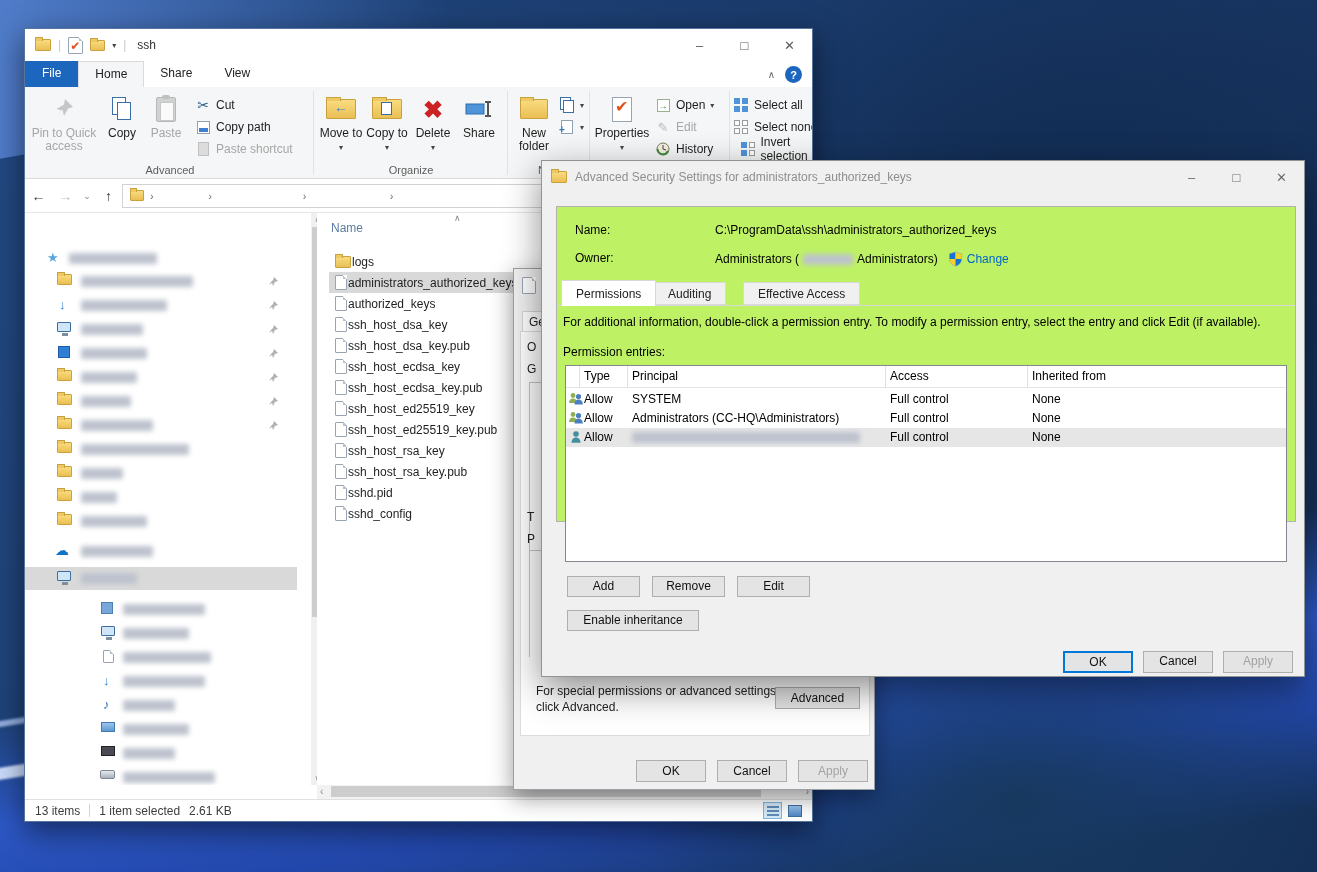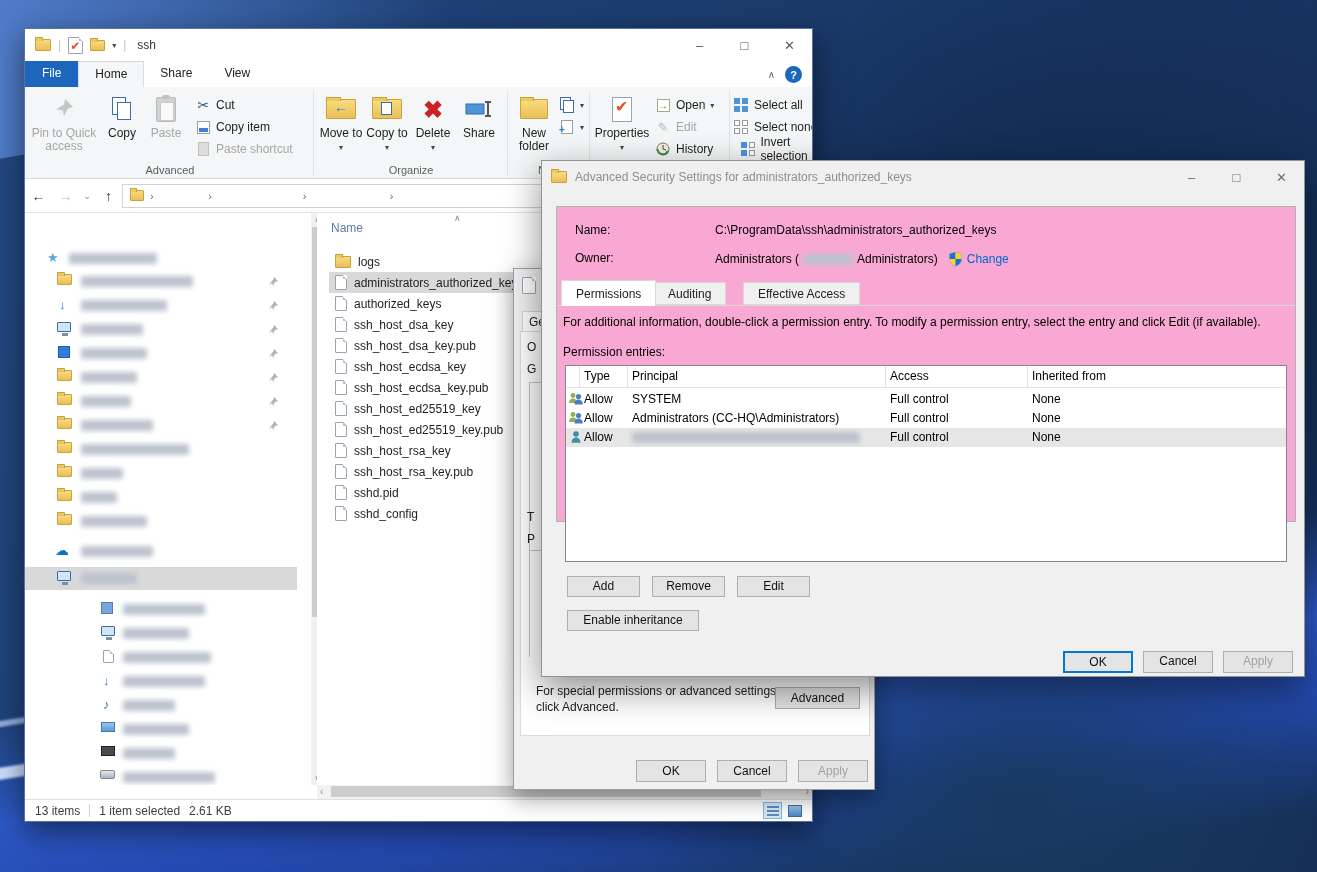--- a/index.html
+++ b/index.html
@@ -96,21 +96,21 @@
   .doc-s { width:11px; height:13px; }
   .blue-glyph { color:#2f7fd6; font-weight:bold; font-size:13px; line-height:13px; }
 
   .sb-scroll { position:absolute; left:286px; top:184px; width:13px; bottom:36px; background:#f0f0f0; }
   .sb-scroll .arr { position:absolute; left:0; right:0; text-align:center; color:#888; font-size:8px; }
   .sb-thumb { position:absolute; left:1px; right:1px; top:14px; height:390px; background:#cdcdcd; }
 
   .ex-files { position:absolute; left:292px; top:184px; right:0; bottom:36px; background:#fff; overflow:hidden; }
   .col-head { position:absolute; left:14px; top:8px; color:#5b7da0; }
   .sort-car { position:absolute; left:137px; top:0; color:#8a8a8a; font-size:9px; }
-  .fl-row { position:absolute; left:12px; height:21px; width:212px; display:flex; align-items:center; gap:7px; padding-left:6px; }
+  .fl-row { position:absolute; left:12px; height:21px; width:212px; display:flex; align-items:center; gap:1px; padding-left:6px; }
   .fl-row.sel { background:#d9d9d9; }
   .fl-fol { width:16px; height:12px; flex:none; }
   .fl-doc { width:12px; height:15px; flex:none; }
 
   .ex-hscroll { position:absolute; left:292px; right:0; bottom:22px; height:14px; background:#f2f2f2; }
   .ex-hscroll .harr { position:absolute; top:1px; color:#888; font-size:10px; }
   .h-thumb { position:absolute; left:14px; top:1px; width:430px; height:11px; background:#cdcdcd; }
 
   .ex-status { position:absolute; left:0; right:0; bottom:0; height:22px; background:#fff; border-top:1px solid #e0e0e0; display:flex; align-items:center; gap:9px; padding-left:10px; color:#3c3c3c; }
   .st-sep { width:1px; height:13px; background:#d4d4d4; }
@@ -130,21 +130,21 @@
   .pd-hint { position:absolute; left:15px; color:#222; }
   .pd-btn { position:absolute; width:70px; height:22px; line-height:20px; }
   .adv-btn { position:absolute; left:254px; top:417px; width:85px; height:22px; line-height:20px; }
 
   
   #sec-dialog { position:absolute; left:541px; top:160px; width:764px; height:517px; background:#f0f0f0; border:1px solid #8f9496; box-shadow:0 12px 34px rgba(0,0,0,.45); z-index:30; }
   .sd-titlebar { position:absolute; left:0; top:0; right:0; height:32px; display:flex; align-items:center; padding-left:9px; gap:8px; }
   .sd-title { color:#8e8e8e; }
   .sd-ctl { margin-left:auto; display:flex; }
   .sd-ctl > div { width:45px; height:30px; display:flex; align-items:center; justify-content:center; color:#6d6d6d; font-size:13px; }
-  .sd-panel { position:absolute; left:14px; top:45px; width:740px; height:316px; background:#f9a8d4; border:1px solid #b1b1b1; }
+  .sd-panel { position:absolute; left:14px; top:45px; width:740px; height:316px; background:#bef264; border:1px solid #b1b1b1; }
   .sp-label { position:absolute; left:18px; color:#000; }
   .sp-val { position:absolute; left:158px; color:#000; display:flex; align-items:center; gap:4px; }
   .chg-link { color:#0066cc; }
   .sd-tab { position:absolute; top:75px; height:23px; padding:4px 14px 0; color:#222; background:#f0f0f0; border:1px solid #d8d8d8; }
   .sd-tab.active { background:#fff; top:73px; height:26px; border-bottom:none; z-index:2; padding-top:6px; }
   .tabline { position:absolute; left:0; right:0; top:98px; height:1px; background:#d8d8d8; }
   .sd-desc { position:absolute; left:6px; top:108px; width:728px; color:#000; }
   .sd-entries { position:absolute; left:6px; top:138px; color:#000; }
   .perm-table { position:absolute; left:8px; top:158px; width:722px; height:197px; border:1px solid #828790; background:#fff; }
   .pt-head { position:absolute; left:0; top:0; right:0; height:22px; border-bottom:1px solid #e5e5e5; }
@@ -228,21 +228,21 @@
       <div class="rb-small" style="left:166px;top:8px">
         <span class="sic" style="color:#2f5f8f;font-size:14px">✂</span>
         <span>Cut</span>
       </div>
       <div class="rb-small" style="left:166px;top:30px">
         <span class="sic">
             <span style="width:13px;height:13px;background:#fff;border:1px solid #8fa0b2;position:relative">
               <span style="position:absolute;left:1px;bottom:1px;width:9px;height:4px;background:#3f7fd2"></span>
             </span>
           </span>
-        <span>Copy item</span>
+        <span>Copy path</span>
       </div>
       <div class="rb-small disabled" style="left:166px;top:52px">
         <span class="sic">
             <span style="width:11px;height:14px;background:#c3c9d2;border:1px solid #8e96a2"></span>
           </span>
         <span>Paste shortcut</span>
       </div>
       <div class="rg-label">Advanced</div>
     </div>
     <div class="rg-sep" style="left:288px"></div>

